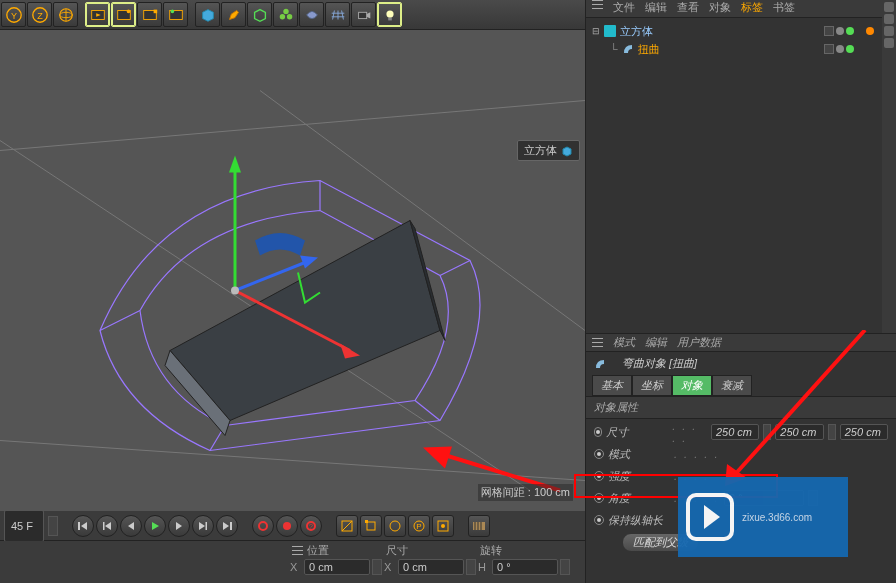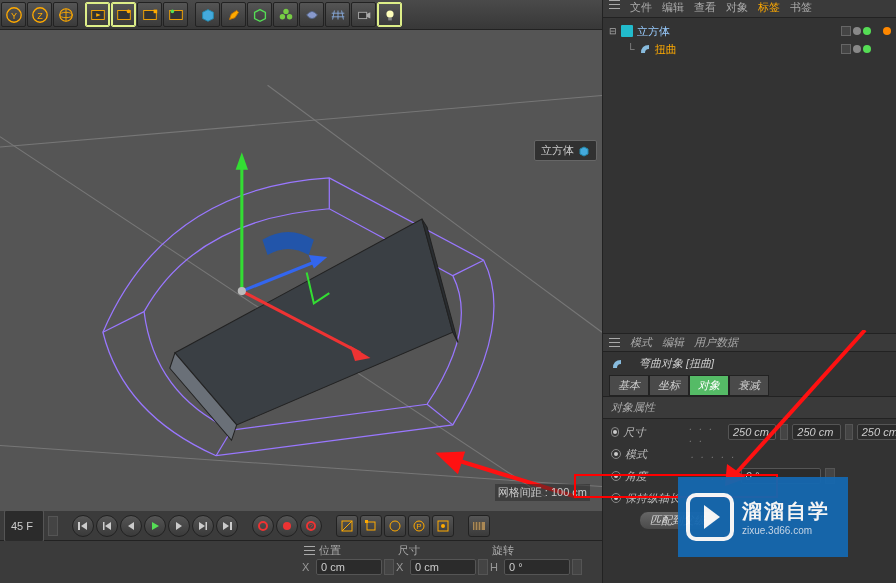--- a/index.html
+++ b/index.html
@@ -33,21 +33,21 @@
 .transport { height: 30px; background: #3b3b3b; display: flex; align-items: center; padding: 2px 4px; gap: 4px; border-bottom: 1px solid #222; }
 .num-field { background: #2b2b2b; border: 1px solid #555; color: #ccc; height: 32px; padding: 0 6px; font-size: 11px; display: flex; align-items: center; border-radius: 2px; min-width: 40px; }
 .spin { width: 10px; height: 20px; background: #444; border: 1px solid #555; }
 .tctrl { width: 22px; height: 22px; background: linear-gradient(#555,#3a3a3a); border: 1px solid #222; border-radius: 11px; display: flex; align-items: center; justify-content: center; cursor: pointer; }
 .tctrl svg { width: 12px; height: 12px; }
 .tctrl.play svg polygon { fill: #5d5; }
 .tgroup { display: flex; gap: 2px; }
 .rsquare { width: 22px; height: 22px; background: linear-gradient(#555,#3a3a3a); border: 1px solid #222; border-radius: 3px; display: flex; align-items: center; justify-content: center; cursor: pointer; }
 
 
-.coord-bar { height: 42px; background: #3b3b3b; display: flex; align-items: flex-start; padding: 2px 20px; gap: 2px; }
+.coord-bar { height: 42px; background: #3b3b3b; display: flex; align-items: flex-start; padding: 2px 8px; gap: 2px; }
 .coord-col { display: flex; flex-direction: column; gap: 1px; font-size: 11px; }
 .coord-head { display: flex; align-items: center; gap: 4px; padding-left: 2px; }
 .coord-row { display: flex; gap: 2px; }
 .coord-label { width: 12px; color: #999; display: flex; align-items: center; }
 .coord-val { background: #2b2b2b; border: 1px solid #555; color: #ccc; height: 16px; width: 66px; padding: 0 4px; border-radius: 2px; display: flex; align-items: center; }
 
 
 .om-menu { height: 18px; background: #3a3a3a; display: flex; align-items: flex-start; padding: 0 6px; font-size: 11px; gap: 10px; border-bottom: 1px solid #222; }
 .om-menu span.active { color: #fa0; }
 .om-tree { flex: 1; background: #333; padding: 4px 6px; font-size: 11px; position: relative; }
@@ -481,20 +481,25 @@
             <div class="am-spin"></div>
           <div class="am-input">250 cm</div>
         </div>
         <div class="am-row">
           <div class="radio on"></div>
           <span class="lbl">模式</span>
           <span class="dots">. . . . .</span>
         </div>
         <div class="am-row">
           <div class="radio on"></div>
+          <span class="lbl">强度</span>
+          <span class="dots">. . . .</span>
+        </div>
+        <div class="am-row">
+          <div class="radio on"></div>
           <span class="lbl">角度</span>
           <span class="dots">. . . . .</span>
           <div class="am-input wide">0 °</div>
             <div class="am-spin"></div>
         </div>
         <div class="am-row">
           <div class="radio on"></div>
           <span class="lbl" style="min-width:90px">保持纵轴长</span>
         </div>
         <div class="am-row">
@@ -508,16 +513,15 @@
 
 <div class="hl-box" style="left:574px;top:474px;width:204px;height:24px"></div>
 <svg class="arrow-svg" style="left:585px;top:330px;width:300px;height:170px">
   <line x1="280" y1="0" x2="145" y2="150" stroke="#f11" stroke-width="4"></line>
   <polygon points="140,156 142,134 162,148" fill="#f11"></polygon>
 </svg>
 
 <div class="logo-wm">
   <div class="play"></div>
   <div class="txt">
-    <span class="cn">溜溜自学</span>
     <span class="en">zixue.3d66.com</span>
   </div>
 </div>
 
 </body></html>

